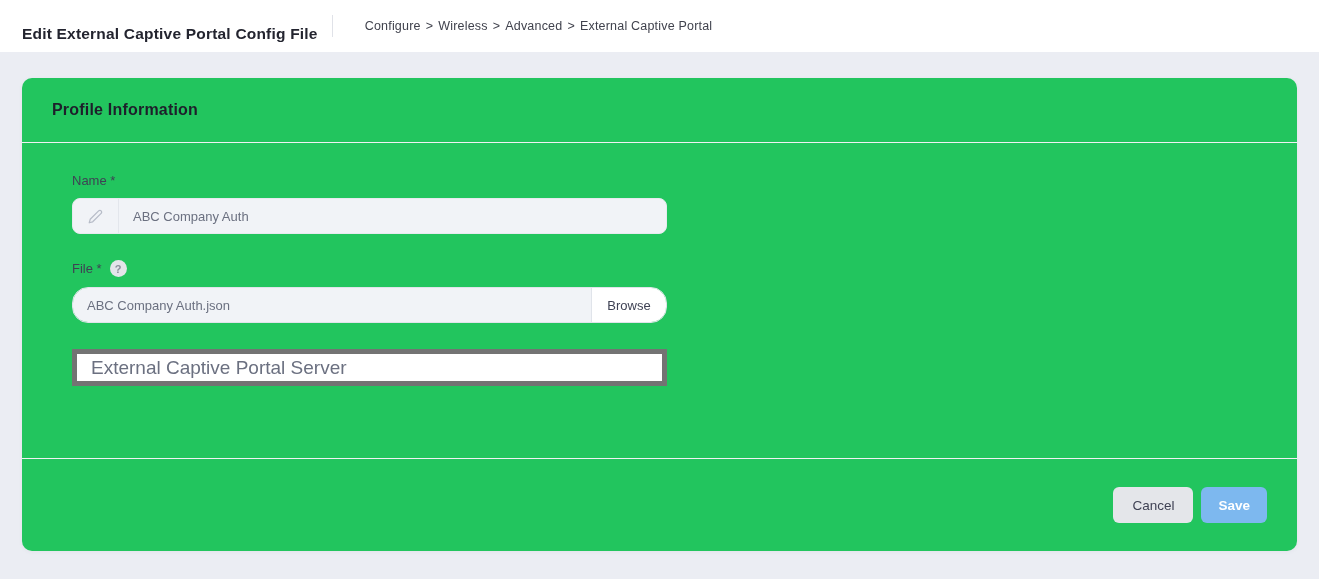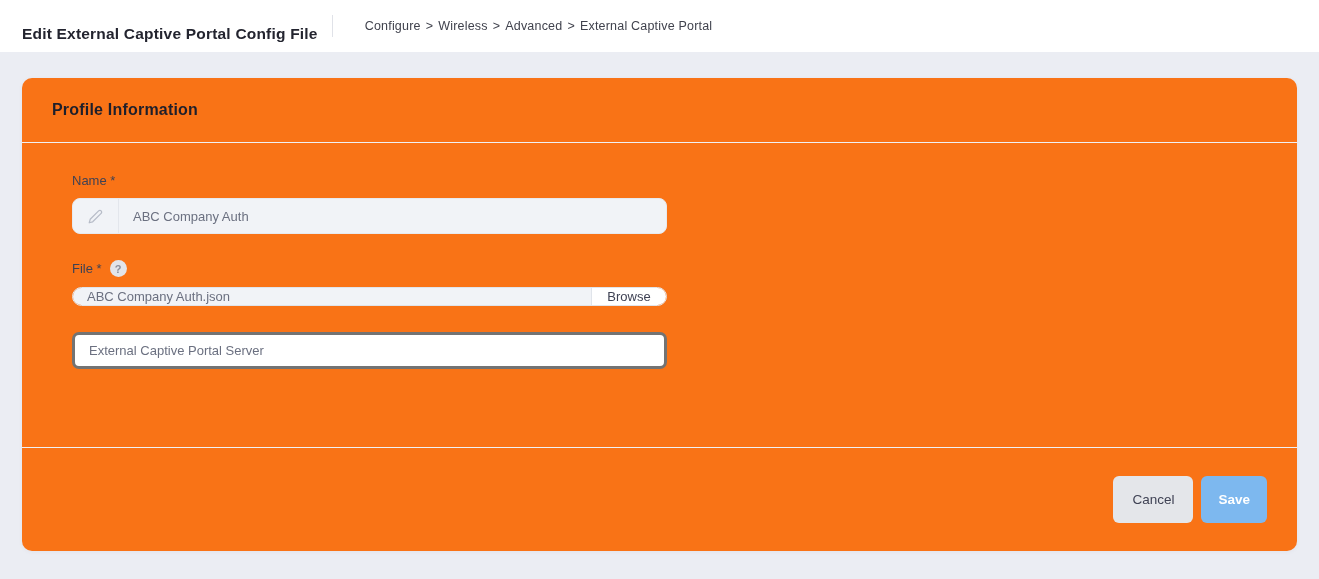--- a/index.html
+++ b/index.html
@@ -35,21 +35,21 @@
     font-size:12.5px;
     color:#40424d;
     letter-spacing:.2px;
     margin-left:16px;
   }
   .breadcrumb .crumb { color:#40424d; }
   .breadcrumb .sep { margin:0 5px; color:#40424d; }
   
   .card {
     margin:26px 22px 0 22px;
-    background:#f97316;
+    background:#22c55e;
     border-radius:10px;
     box-shadow:0 1px 4px rgba(82,63,105,.05);
     height:473px;
     display:flex;
     flex-direction:column;
   }
   .card-header {
     padding:23px 30px;
     border-bottom:1px solid #f0f1f4;
   }
@@ -108,21 +108,21 @@
     outline:none;
     background:transparent;
     padding:0 14px;
     font-size:13px;
     color:#6b7080;
     font-family:inherit;
   }
   
   .file-group {
     display:flex;
-    height:19px;
+    height:36px;
     border:1px solid #e0e4ea;
     border-radius:16px;
     overflow:hidden;
     cursor:pointer;
   }
   .file-name {
     flex:1;
     background:#f1f3f7;
     display:flex;
     align-items:center;
@@ -137,39 +137,39 @@
     display:flex;
     align-items:center;
     justify-content:center;
     font-size:13px;
     color:#3f4254;
   }
   
   .plain-input {
     width:100%;
     height:37px;
-    border:3px solid #737373;
-    border-radius:7px;
+    border:5px solid #737373;
+    border-radius:0;
     background:#ffffff;
     padding:0 14px;
-    font-size:13px;
+    font-size:19px;
     color:#6b7080;
     outline:none;
     font-family:inherit;
   }
   
   .card-footer {
     border-top:1px solid #f0f1f4;
     padding:28px 30px;
     display:flex;
     justify-content:flex-end;
     gap:8px;
   }
   .btn {
-    height:47px;
+    height:36px;
     border:none;
     border-radius:6px;
     font-size:13.5px;
     cursor:pointer;
     font-family:inherit;
   }
   .btn-cancel {
     background:#e4e6ea;
     color:#3f4254;
     padding:0 19px;

